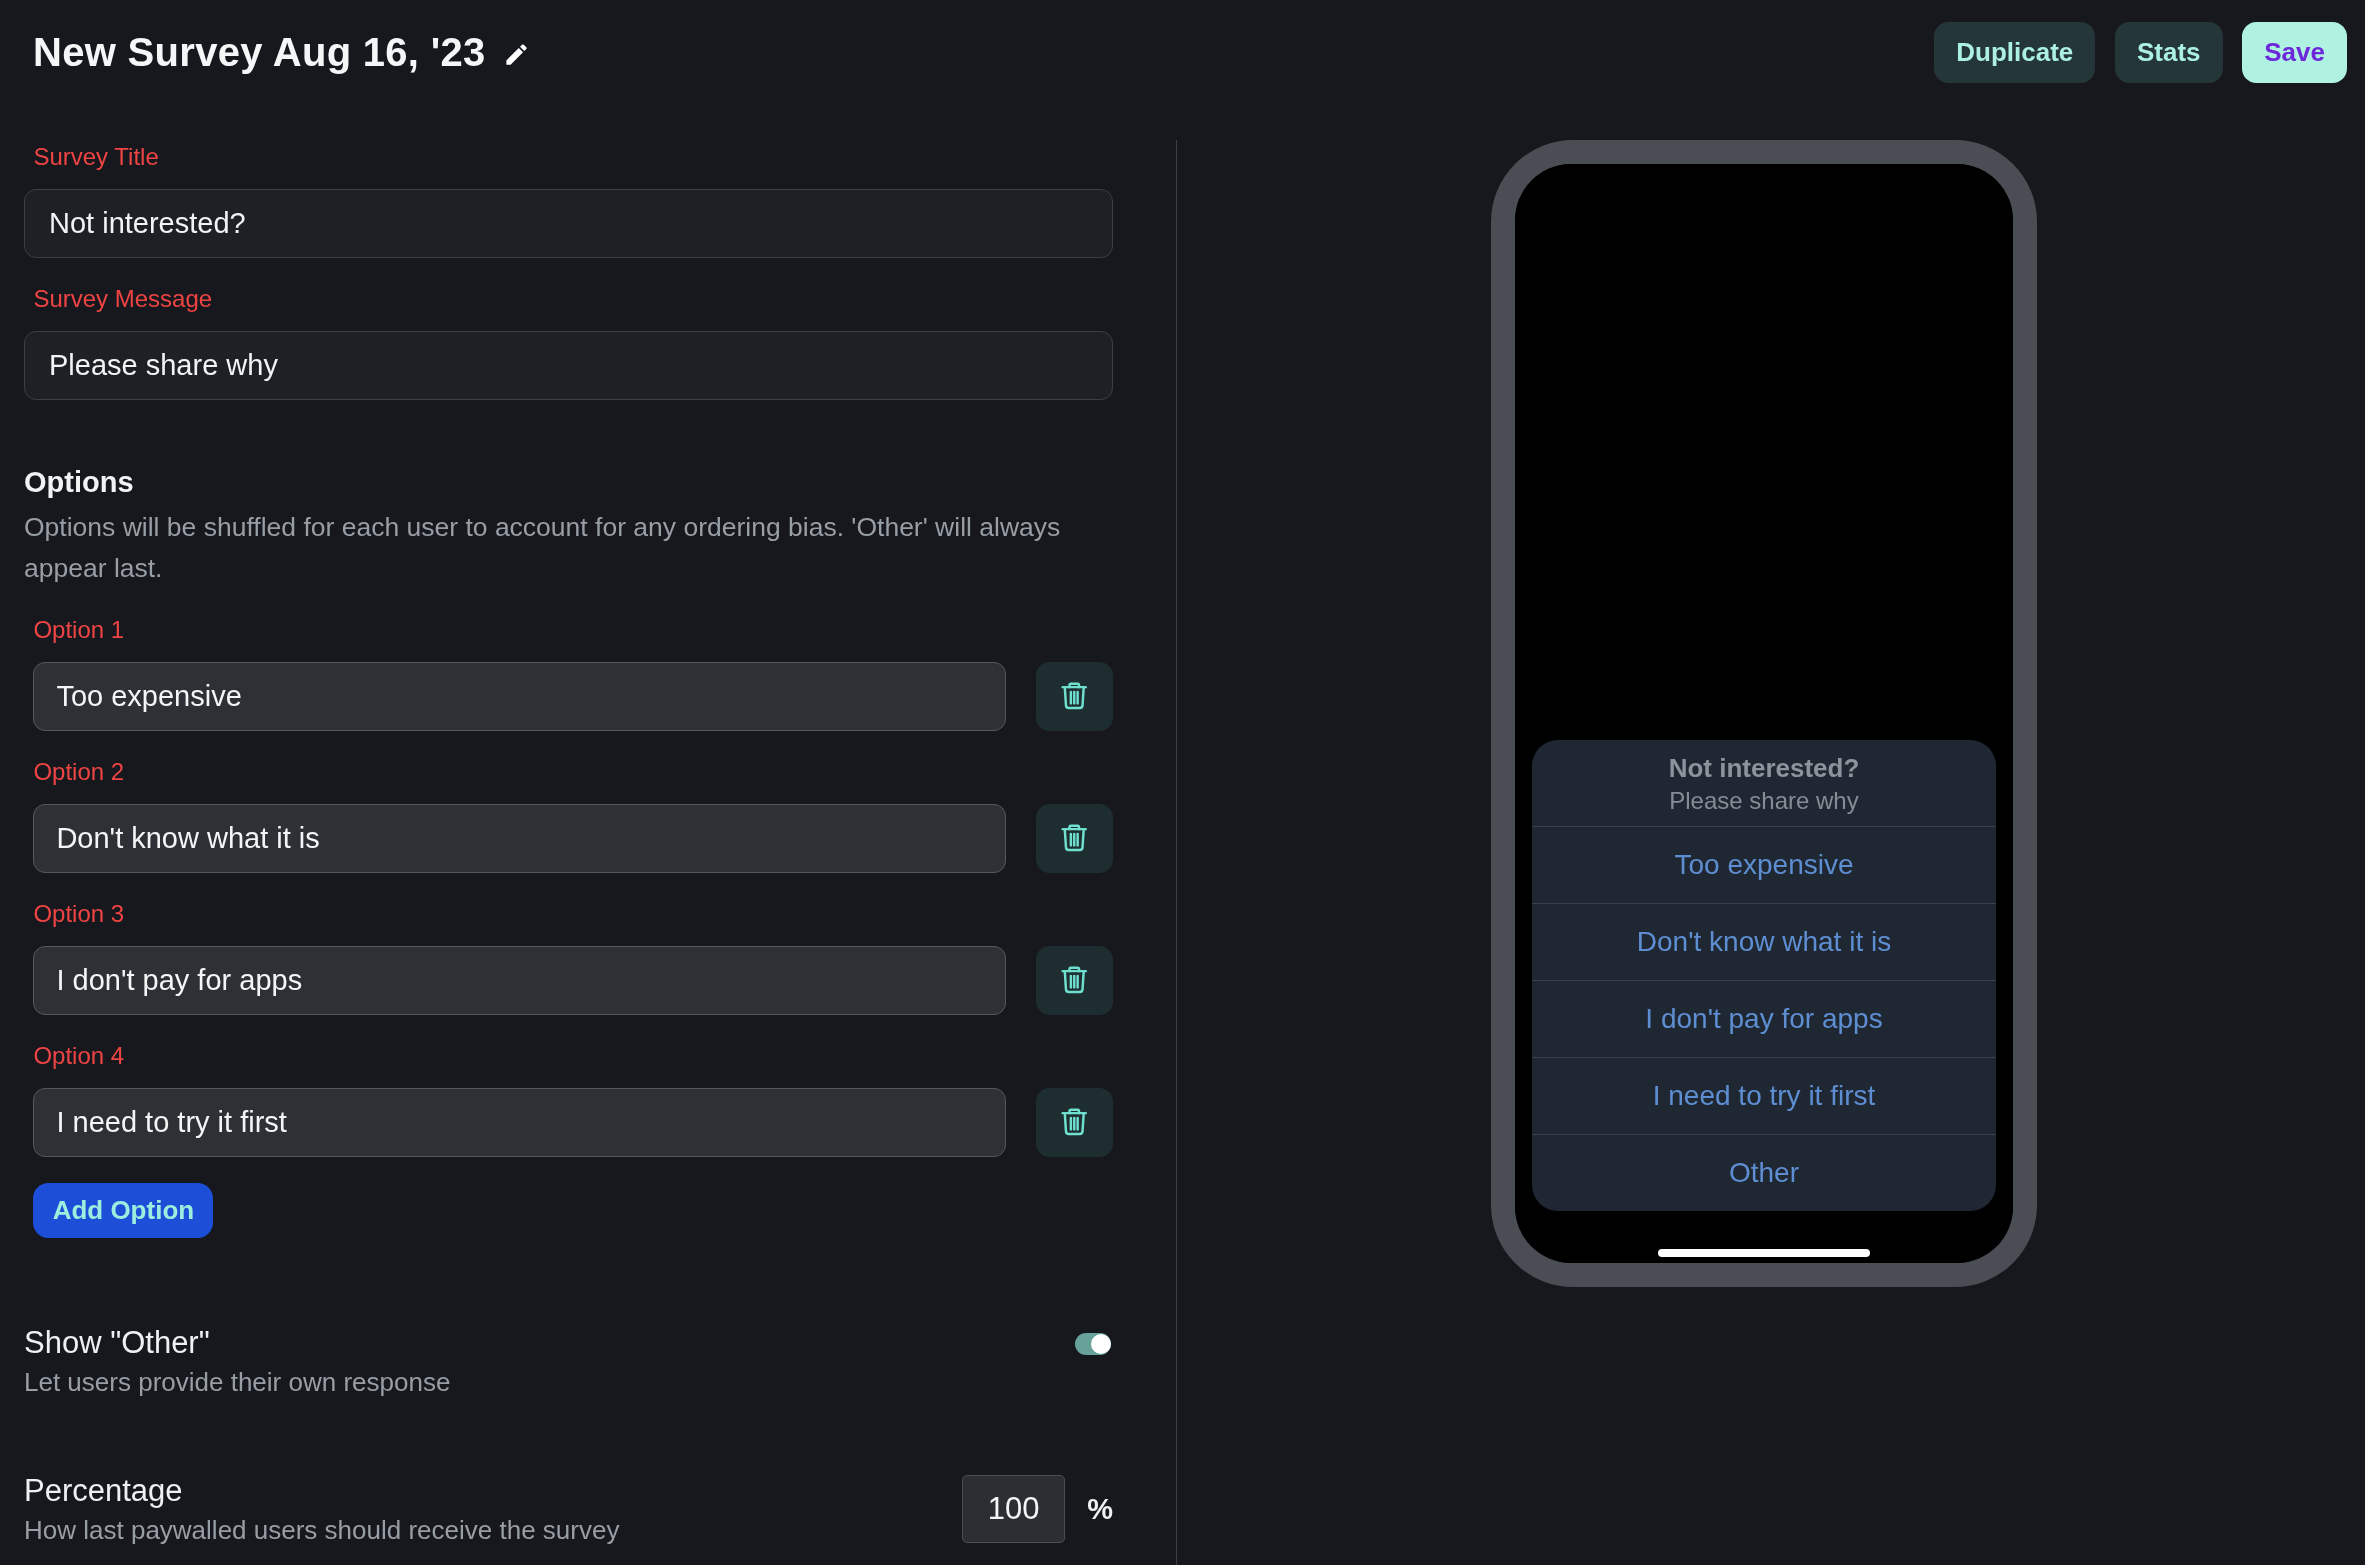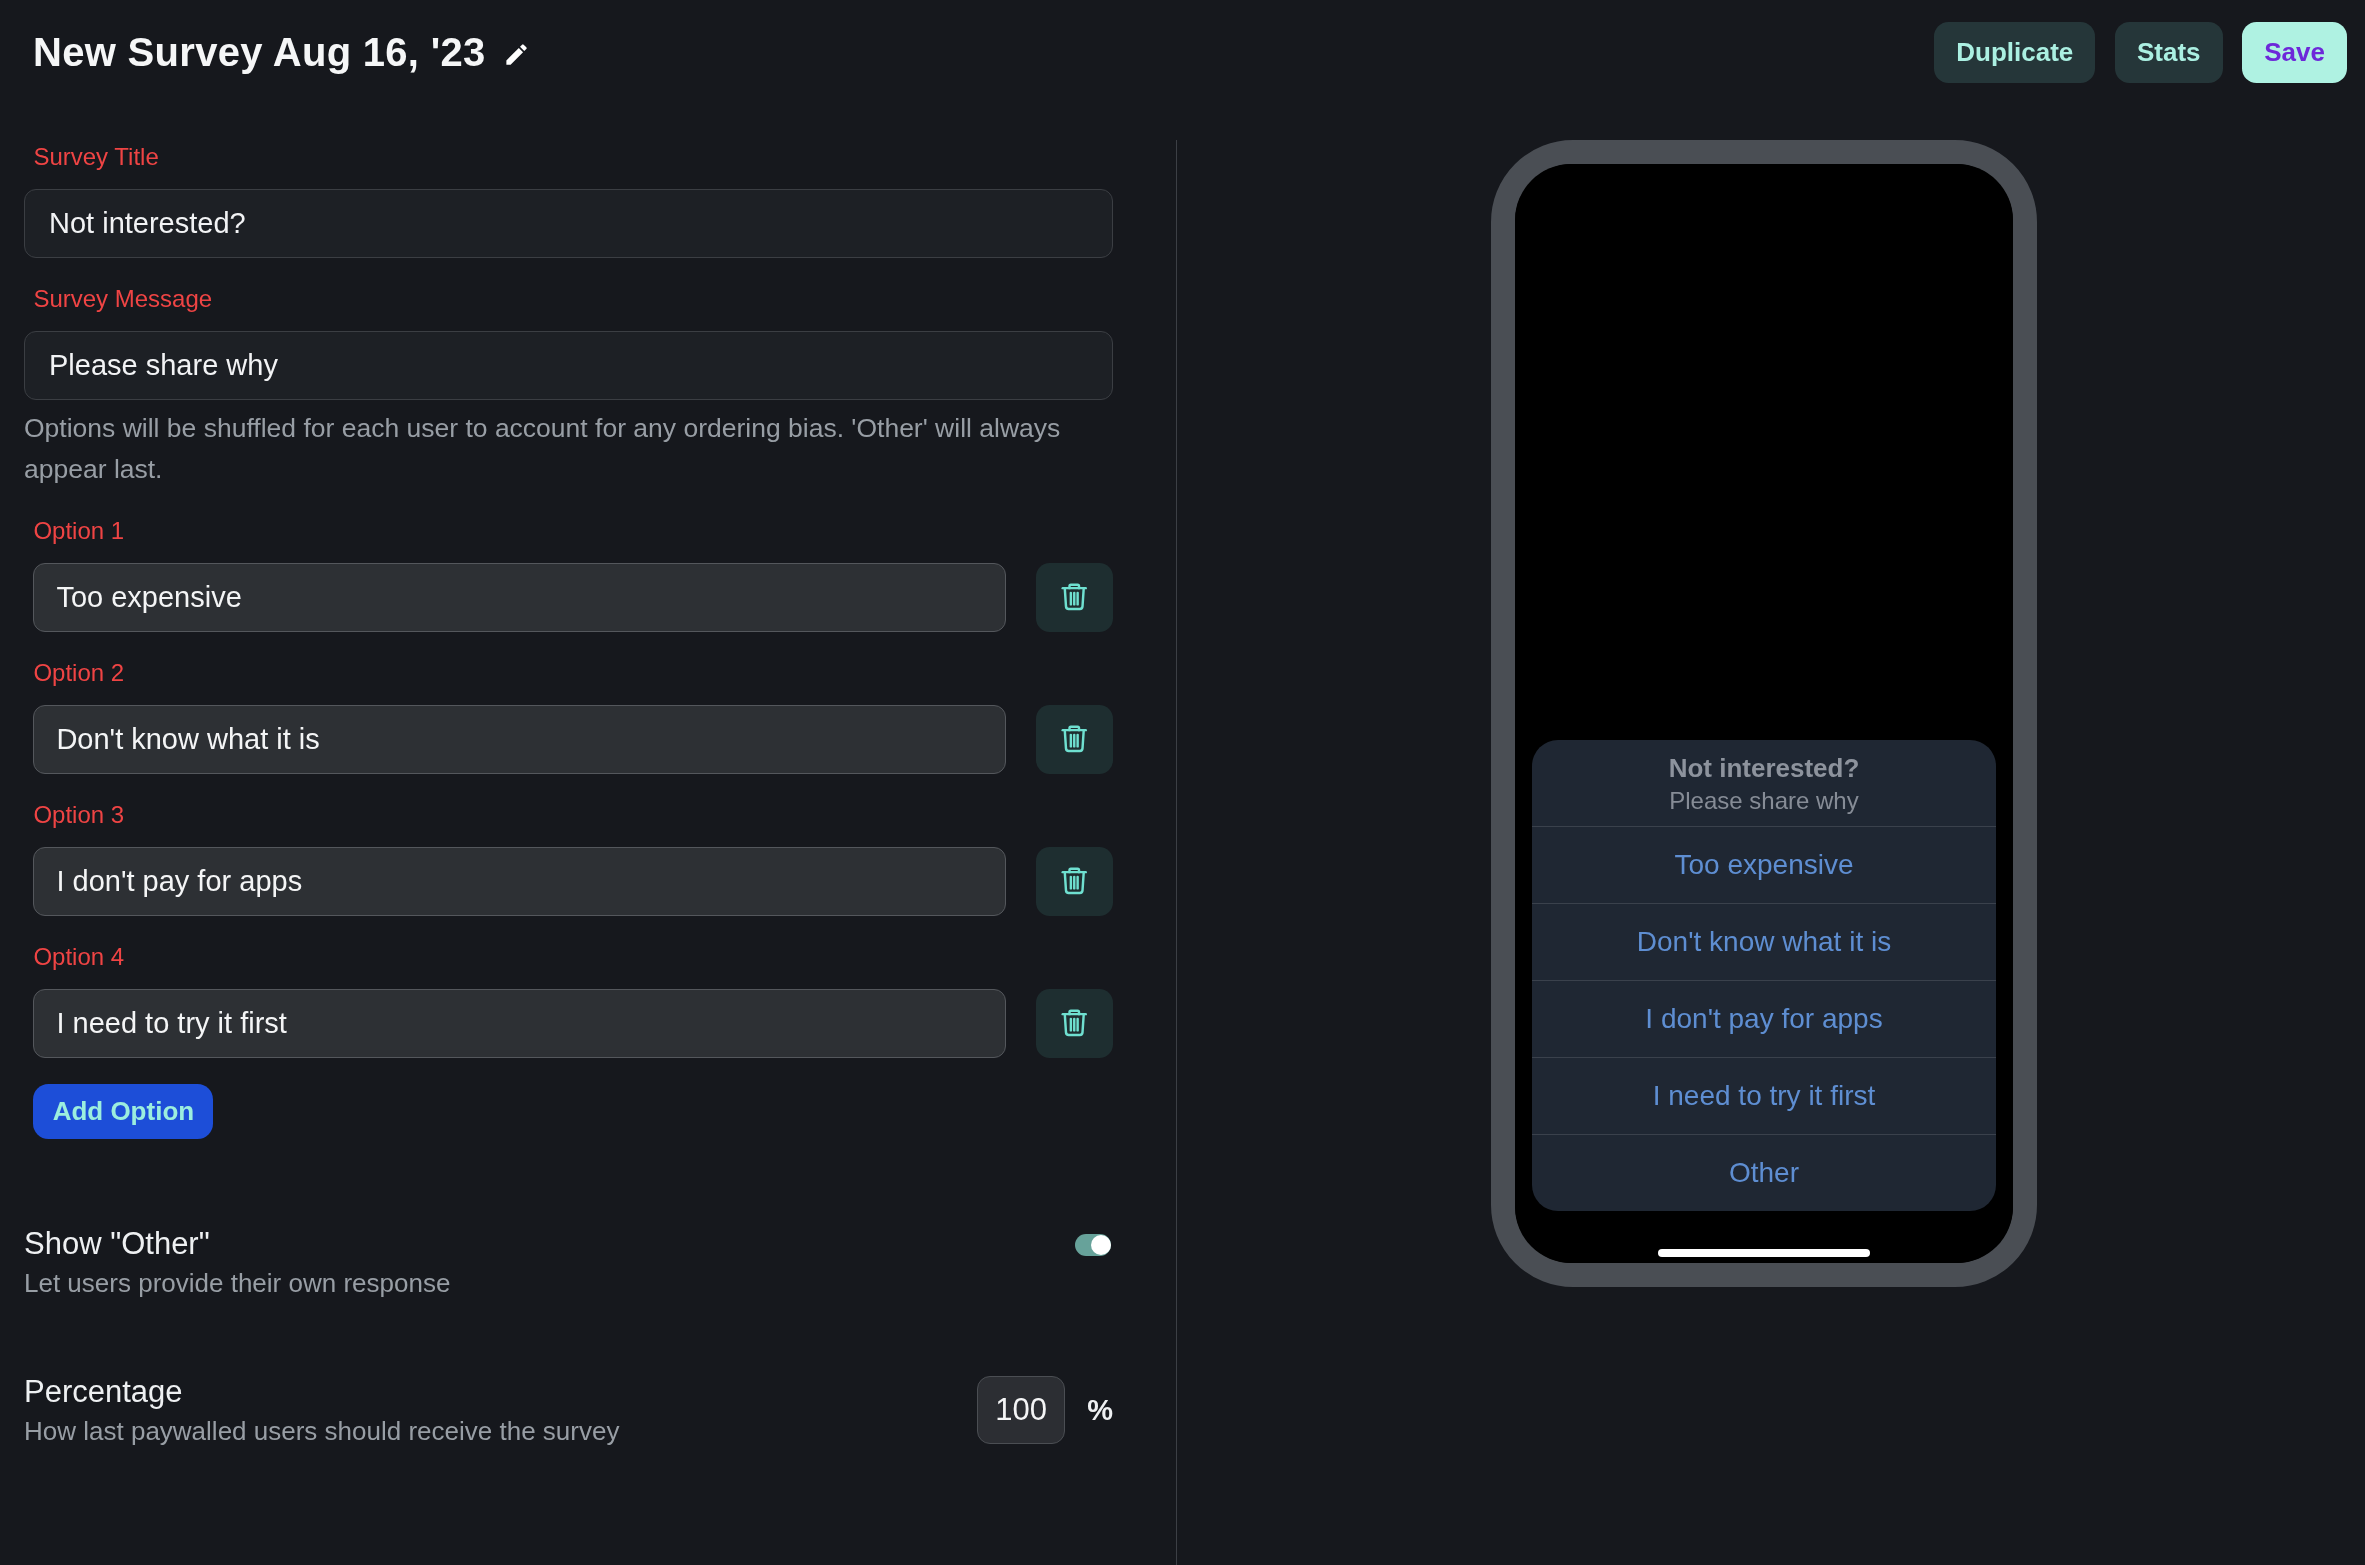--- a/index.html
+++ b/index.html
@@ -91,22 +91,22 @@
     position: absolute; right: 0px; top: 0.9px; width: 20.5px; height: 20.5px;
     border-radius: 50%; background: #ffffff;
   }
 
   .percentage-row {
     display: flex; justify-content: space-between; align-items: center; margin-top: 74px;
   }
   .pct-heading { font-size: 31px; font-weight: 500; line-height: 38px; color: #eef0f2; }
   .pct-controls { display: flex; align-items: center; gap: 22px; }
   .pct-input {
-    width: 88px; height: 68px; text-align: center;
-    background: #2c2e33; border: 1.7px solid #4b4e53; border-radius: 13px;
+    width: 103px; height: 68px; text-align: center;
+    background: #2c2e33; border: 1.7px solid #4b4e53; border-radius: 5px;
     color: #f4f5f6; font-family: "Liberation Sans", sans-serif; font-size: 31px; outline: none;
   }
   .pct-unit { font-size: 29px; font-weight: 600; color: #eef0f2; }
 
   
   .phone {
     position: absolute; left: 314px; top: 0;
     width: 546px; height: 1147px;
     border: 24px solid #4a4e54; border-radius: 82px;
     background: #000000;
@@ -150,20 +150,21 @@
 
 <div class="main">
   <div class="left-col">
 
     <div class="field-label">Survey Title</div>
     <input class="text-input" type="text" value="Not interested?" style="">
 
     <div class="field-label gap-30">Survey Message</div>
     <input class="text-input" type="text" value="Please share why" style="">
 
+    <div class="options-heading">Options</div>
     <div class="options-desc">Options will be shuffled for each user to account for any ordering bias. 'Other' will always appear last.</div>
 
     <div class="option-block">
       <div class="field-label">Option 1</div>
       <div class="option-row">
         <input class="option-input" type="text" value="Too expensive" style="">
         <button class="trash-btn">
           <span>
             <svg viewBox="0 0 24 24" fill="none" stroke="currentColor" stroke-width="1.8" stroke-linecap="round" width="32.5" height="32.5">
                 <path d="M3.5 6h17"></path>

